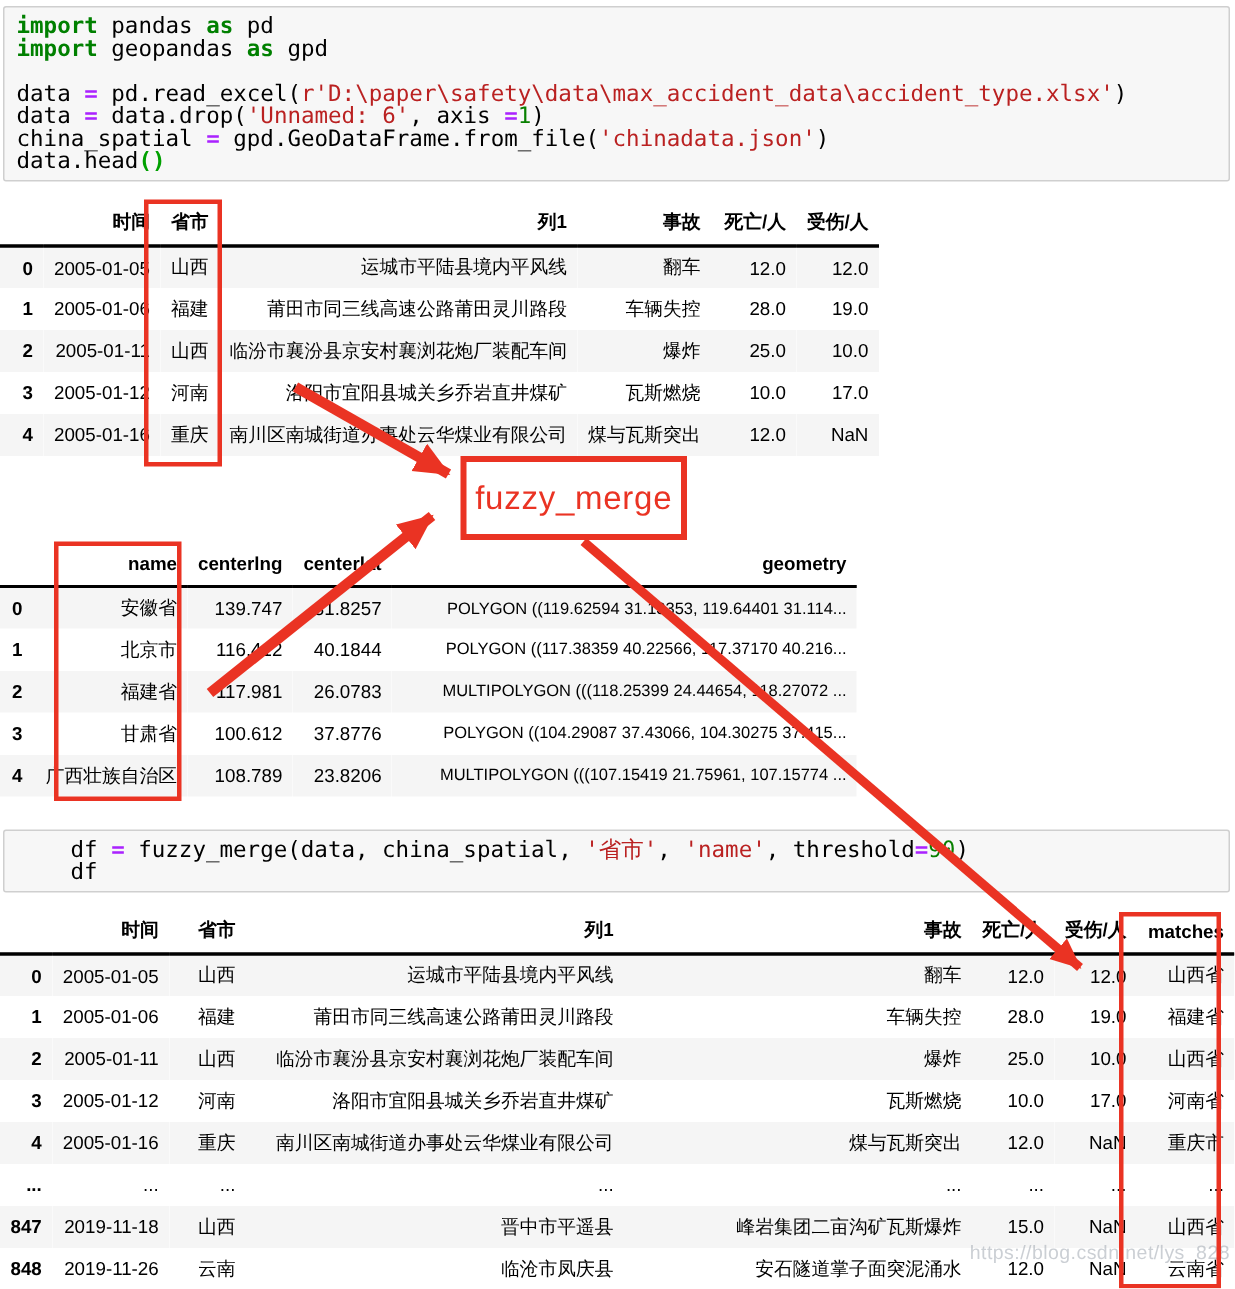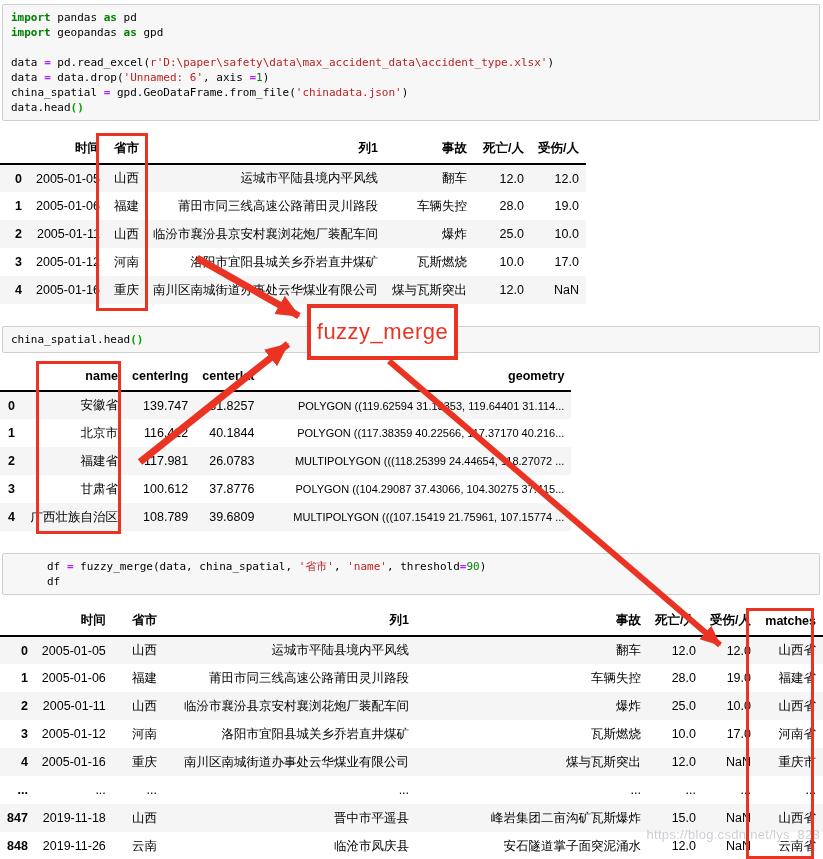--- a/index.html
+++ b/index.html
@@ -7,21 +7,21 @@
   #page {
     position:relative; width:823px; height:859px; overflow:hidden;
     background:#fff; font-family:"Liberation Sans","DejaVu Sans",sans-serif; color:#000;
   }
   
   .codecell {
     position:absolute; left:2px; width:818px;
     background:#f7f7f7; border:1px solid #cfcfcf; border-radius:2px;
     padding:5px 8px; margin:0;
     font-family:"DejaVu Sans Mono","Liberation Mono",monospace;
-    font-size:11px; line-height:15px; color:#000; white-space:pre;
+    font-size:15px; line-height:15px; color:#000; white-space:pre;
   }
   #cell-1 { top:4px;   height:117px; }
   #cell-2 { top:326px; height:27px;  }
   #cell-3 { top:553px; height:42px;padding-left:44px;  }
   .tok-kw  { color:#008000; font-weight:bold; }
   .tok-op  { color:#AA22FF; font-weight:bold; }
   .tok-str { color:#BA2121; }
   .tok-num { color:#088000; }
   .tok-brk { color:#00a000; font-weight:bold; }
   
@@ -127,21 +127,20 @@
           <td>2005-01-16</td>
           <td>重庆</td>
           <td>南川区南城街道办事处云华煤业有限公司</td>
           <td>煤与瓦斯突出</td>
           <td>12.0</td>
           <td>NaN</td>
         </tr>
       </tbody>
     </table>
 
-  <pre id="cell-2" class="codecell"><div><span>china_spatial.head</span><span class="tok-brk">()</span></div></pre>
 
   <table id="table-2" class="pdtable">
       <colgroup>
         <col style="width: 22px;">
         <col style="width: 103px;">
         <col style="width: 67px;">
         <col style="width: 63px;">
         <col style="width: 310px;">
       </colgroup>
       <thead>
@@ -179,21 +178,21 @@
           <th>3</th>
           <td>甘肃省</td>
           <td>100.612</td>
           <td>37.8776</td>
           <td class="small">POLYGON ((104.29087 37.43066, 104.30275 37.415...</td>
         </tr>
         <tr>
           <th>4</th>
           <td>广西壮族自治区</td>
           <td>108.789</td>
-          <td>39.6809</td>
+          <td>23.8206</td>
           <td class="small">MULTIPOLYGON (((107.15419 21.75961, 107.15774 ...</td>
         </tr>
       </tbody>
     </table>
 
   <pre id="cell-3" class="codecell"><div><span>df </span><span class="tok-op">=</span><span> fuzzy_merge(data, china_spatial, </span><span class="tok-str">'省市'</span><span>, </span><span class="tok-str">'name'</span><span>, threshold</span><span class="tok-op">=</span><span class="tok-num">90</span><span>)</span></div><div><span>df</span></div></pre>
 
   <table id="table-3" class="pdtable">
       <colgroup>
         <col style="width: 29px;">

